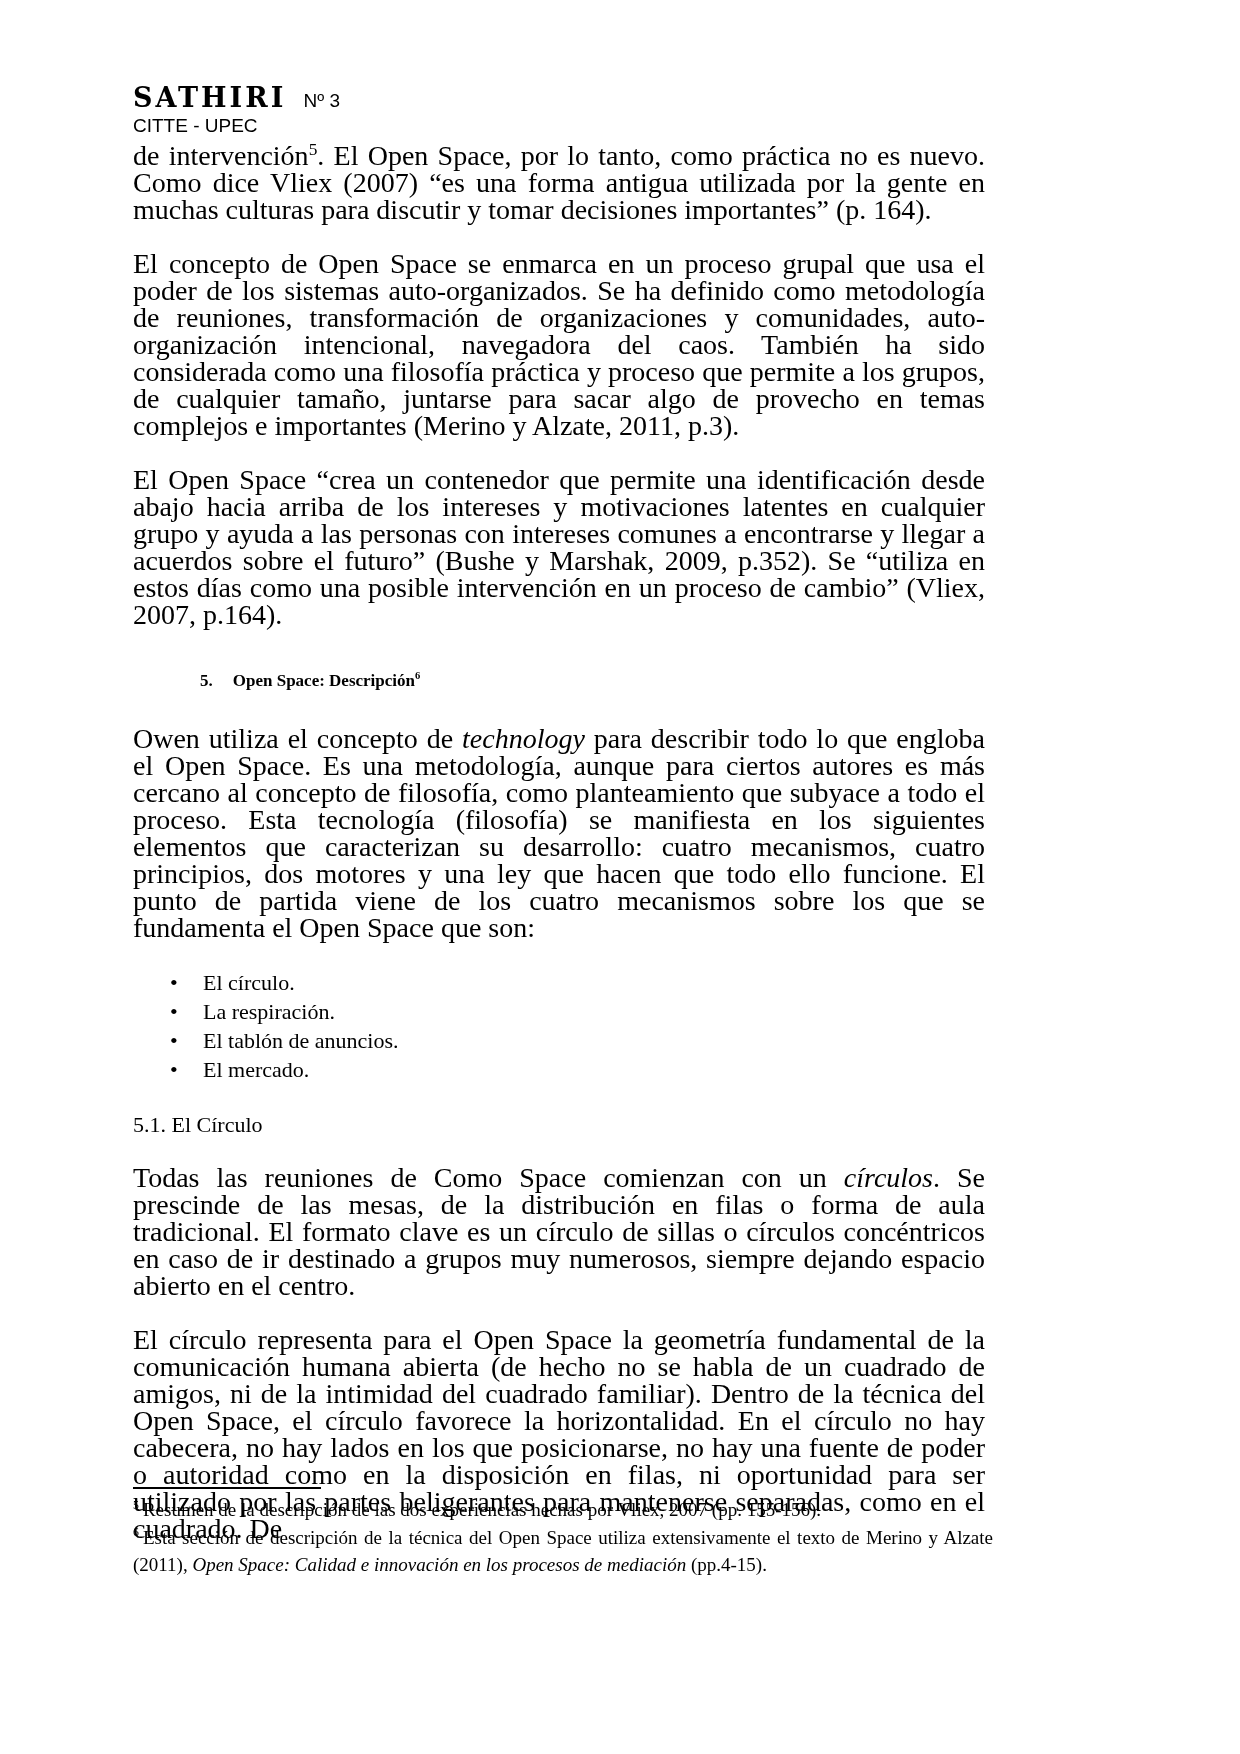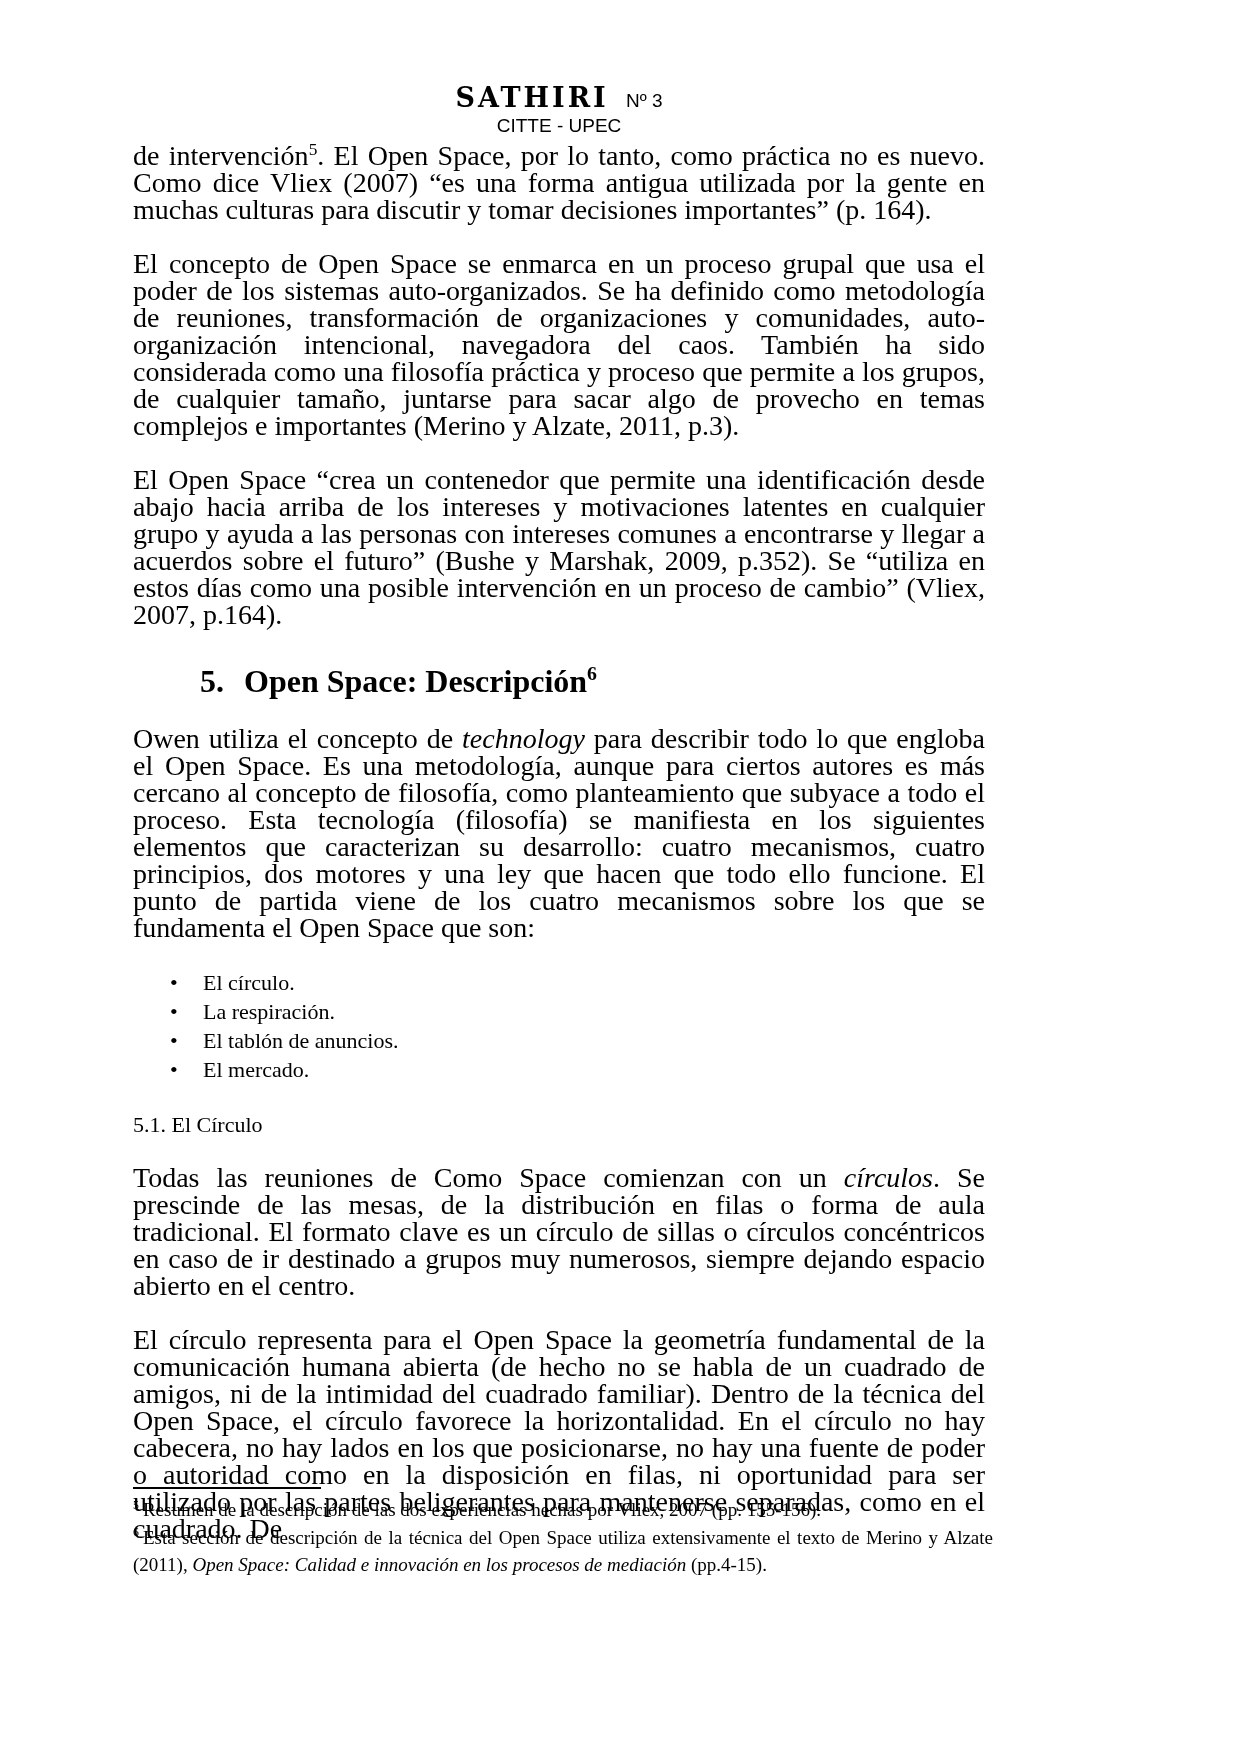--- a/index.html
+++ b/index.html
@@ -11,21 +11,21 @@
     overflow: hidden;
   }
   .page { position: absolute; inset: 0; }
   .content {
     position: absolute;
     left: 133px; top: 84px;
     width: 852px;
   }
 
   
-  .header { text-align: center; margin-bottom: 6px; }
+  .header { text-align: left; margin-bottom: 6px; }
   .journal-line { font-size: 19px; font-family: "Liberation Sans", sans-serif; line-height: 28px; }
   .journal-name {
     font-family: "DejaVu Serif", serif;
     font-weight: bold;
     font-size: 27px;
     letter-spacing: 3px;
   }
   .issue { font-size: 19px; margin-left: 12px; }
   .org { font-size: 19px; font-family: "Liberation Sans", sans-serif; line-height: 21px; }
 
@@ -34,21 +34,21 @@
     font-size: 28px;
     line-height: 27px;
     text-align: justify;
     margin: 0 0 27px 0;
   }
   .it { font-style: italic; margin-top: 12px; }
   sup.ref { font-size: 62%; line-height: 0; vertical-align: super; }
 
   
   .section-heading {
-    font-size: 32px;
+    font-size: 17px;
     font-weight: bold;
     margin: 36px 0 27px 67px;
     line-height: 34px;
   }
   .section-number { margin-right: 20px; }
 
   
   ul.bullets {
     list-style: none;
     margin: 0 0 27px 37px;

